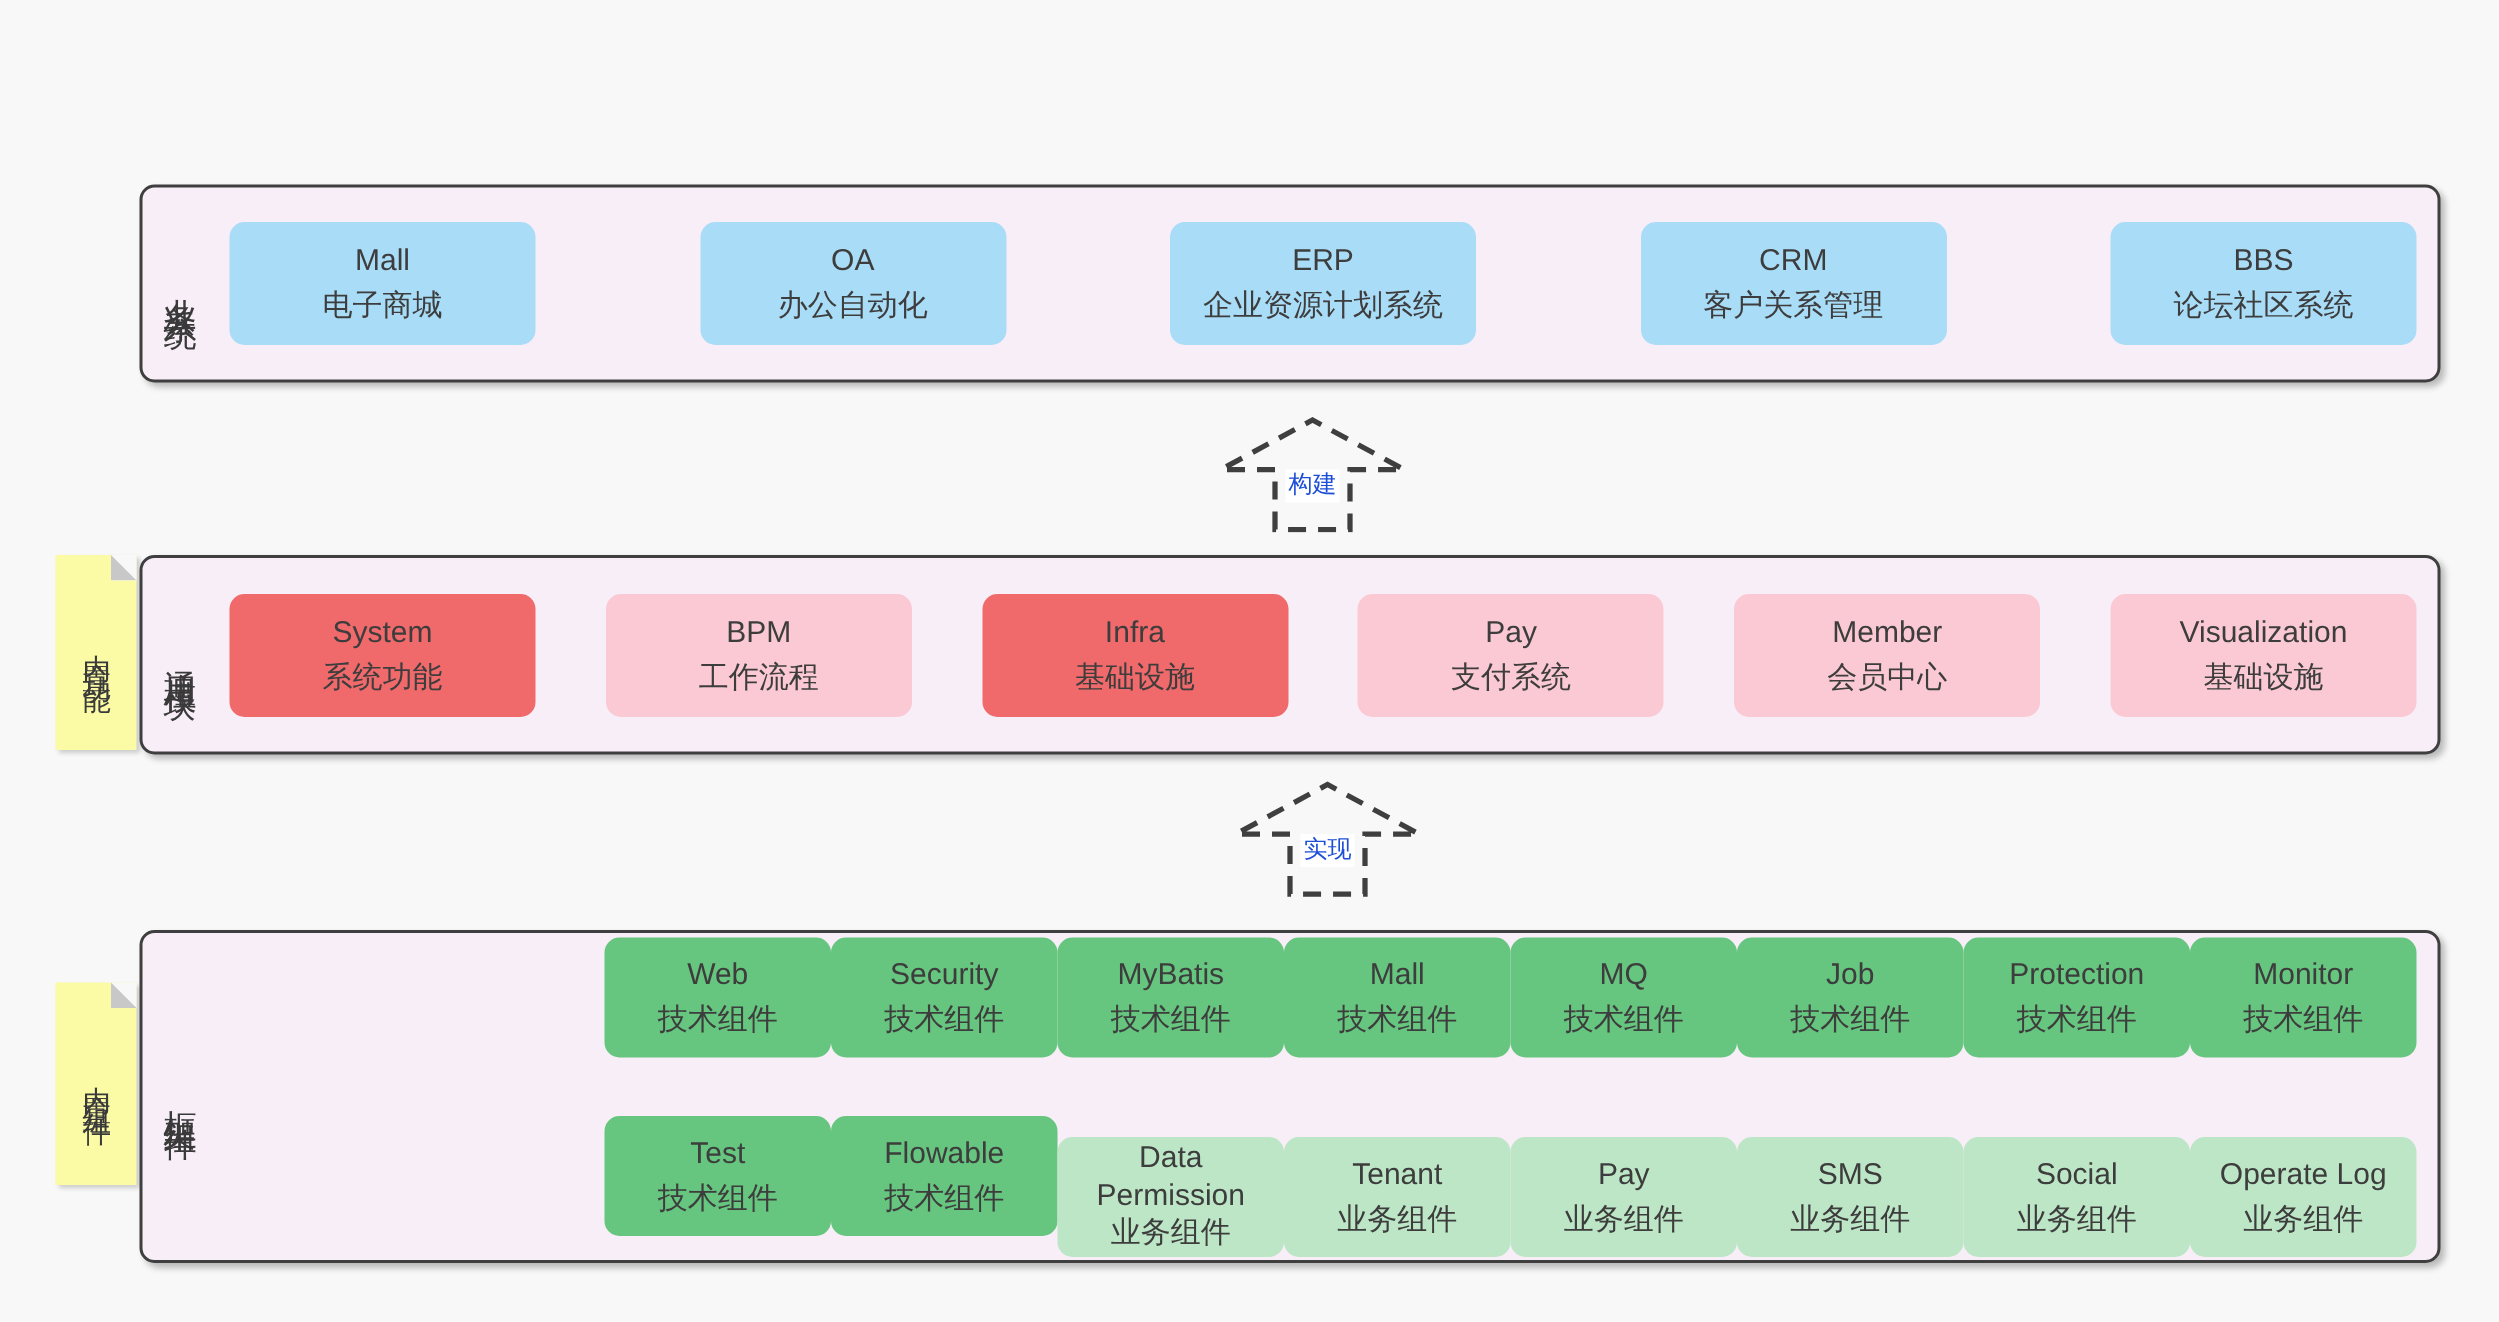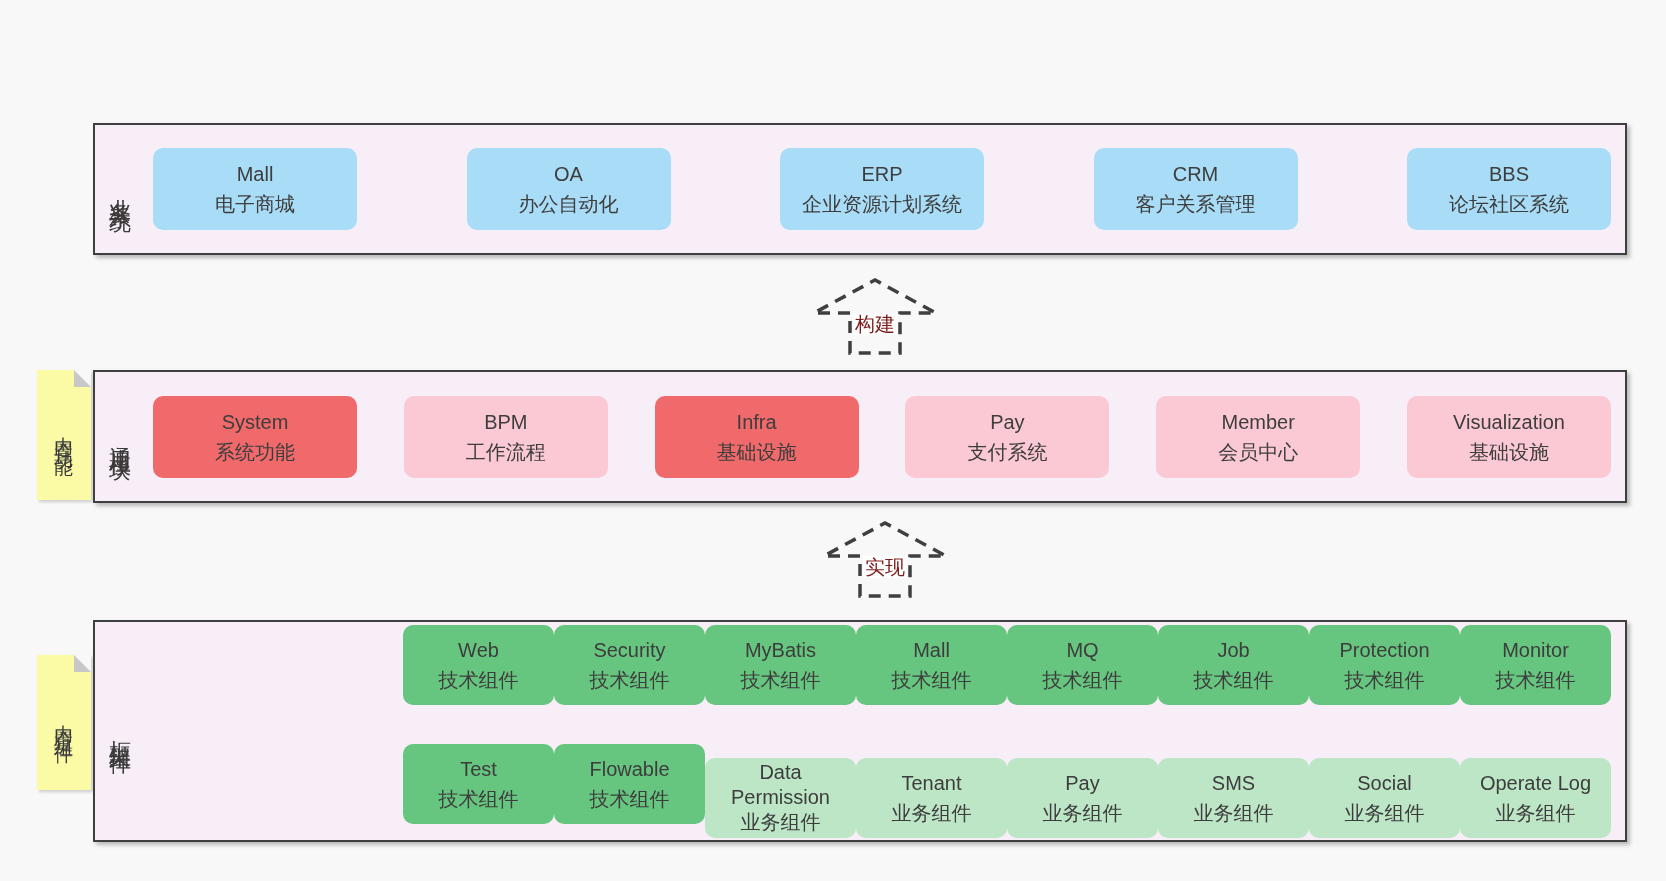--- a/index.html
+++ b/index.html
@@ -15,21 +15,21 @@
     color: var(--c-text, #3d3d3d);
   }
 
   
   .band {
     position: absolute;
     left: 93px; width: 1534px;
     box-sizing: border-box;
     background: var(--c-band-bg, #f8eef7);
     border: 2px solid var(--c-band-border, #3f3f3f);
-    border-radius: 0;
+    border-radius: 10px;
     box-shadow: 3px 3px 4px rgba(0,0,0,0.25);
   }
   .band-1 { top: 123px; height: 132px; }
   .band-2 { top: 370px; height: 133px; padding-left: 28px; }
   .band-3 { top: 620px; height: 222px; }
 
   .band-label {
     position: absolute;
     left: 14px; top: 50%;
     transform: translateY(-50%);
@@ -130,24 +130,24 @@
     fill: none;
     stroke: var(--c-band-border, #3f3f3f);
     stroke-width: 3.5;
     stroke-dasharray: 12 8;
   }
   .arrow-label {
     position: absolute;
     left: 50%; top: 36px;
     transform: translateX(-50%);
     background: #ffffff;
-    font-size: 20px;
+    font-size: 16px;
     line-height: 22px;
     padding: 0 2px;
-    color: #7f1d1d;
+    color: #1d4ed8;
     white-space: nowrap;
   }
 </style>
 </head>
 <body>
 
 <div class="canvas">
 
   <section class="band band-1">
     <div class="band-label">业务系统</div>

